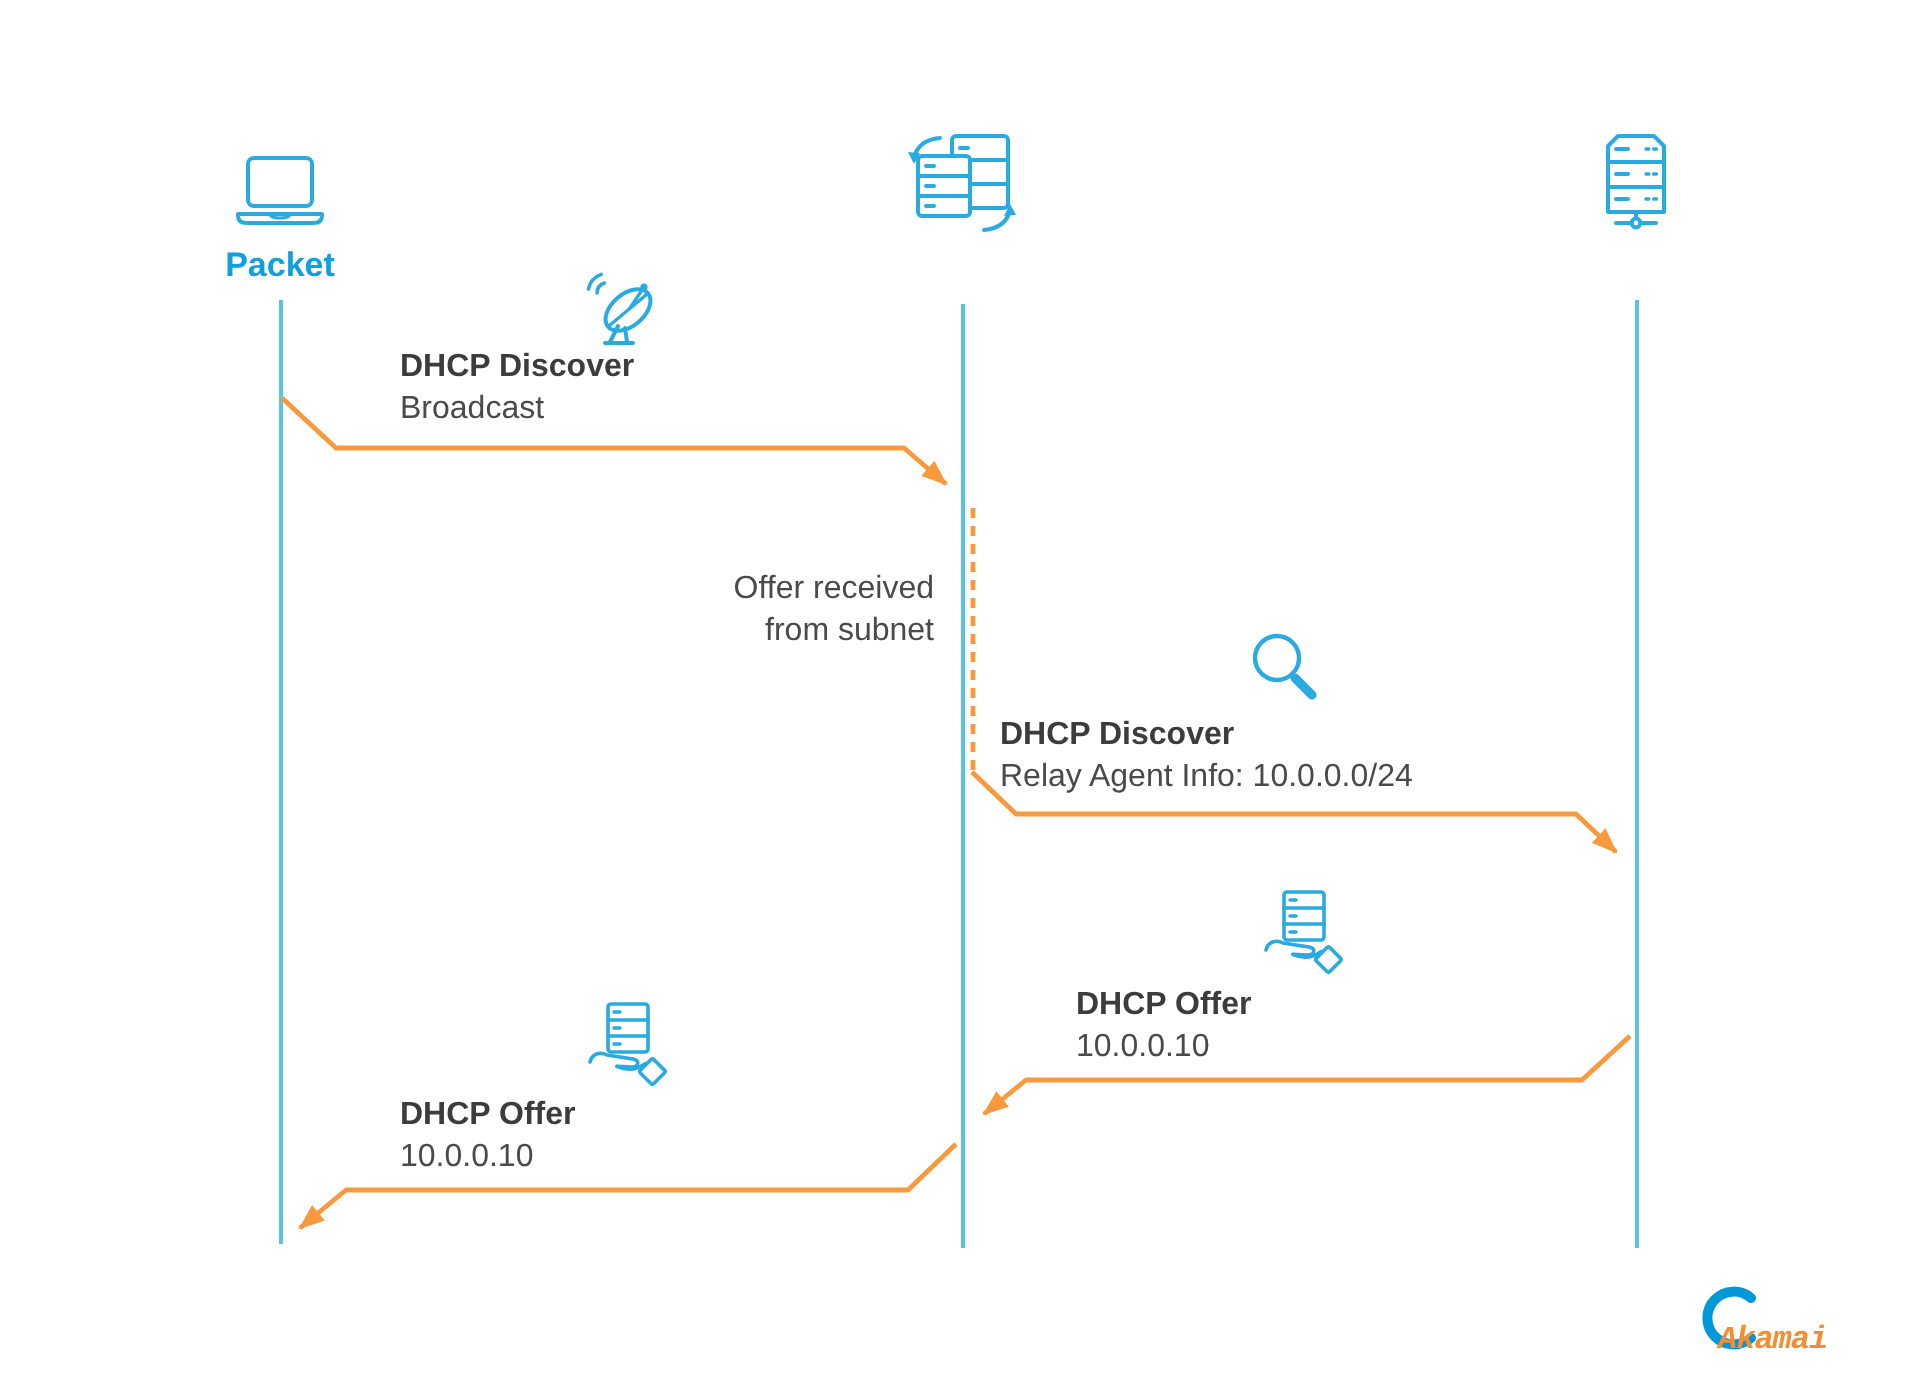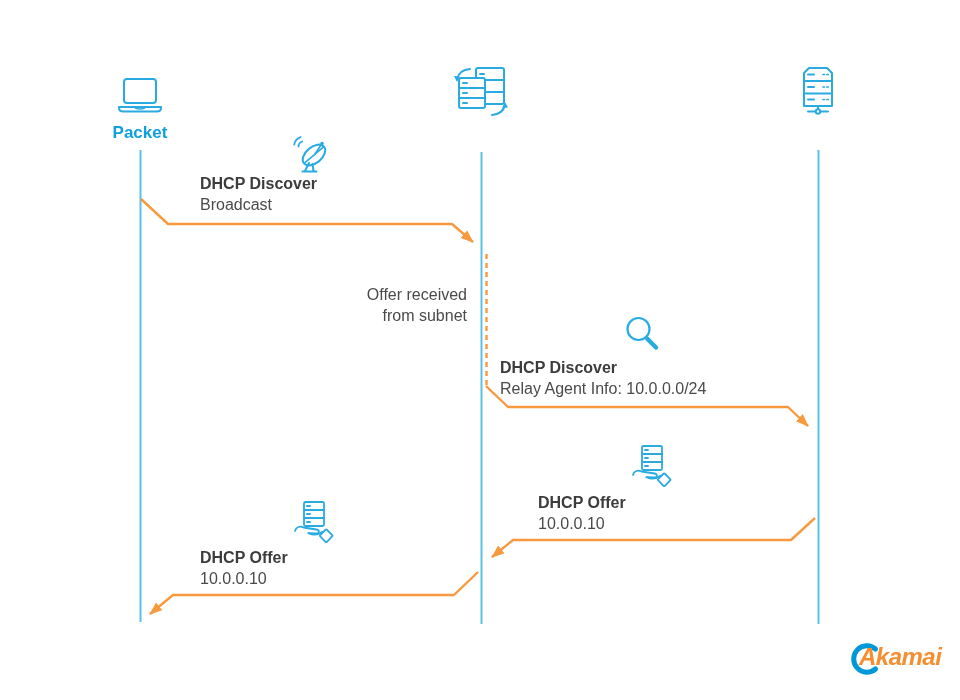--- a/index.html
+++ b/index.html
@@ -19,22 +19,22 @@
   .lifeline{stroke:var(--lifeline-blue);stroke-width:2;}
   .arrow{stroke:var(--arrow-orange);stroke-width:2.4;fill:none;stroke-linejoin:round;}
   .dashed{stroke:var(--arrow-orange);stroke-width:2.4;stroke-dasharray:5 4;}
   .fill-arrow{fill:var(--arrow-orange);}
   .actor-label{z-index:2;text-align:center;font-size:17px;font-weight:600;color:var(--accent-blue);}
   .msg{z-index:2;}
   .msg-title{font-size:16px;font-weight:700;color:var(--text-dark);line-height:21px;}
   .msg-sub{font-size:16px;font-weight:400;color:var(--text-body);line-height:21px;}
   .note{z-index:2;text-align:right;font-size:16px;color:var(--text-body);line-height:21px;}
   .logo{z-index:2;width:104px;height:44px;}
-  .logo-text{position:absolute;left:13px;top:6px;font-size:24px;font-weight:700;font-style:italic;
-    color:var(--logo-orange);letter-spacing:-0.5px;}
+  .logo-text{position:absolute;left:13px;top:24px;font-size:16px;font-weight:700;font-style:italic;
+    color:var(--logo-orange);letter-spacing:-0.5px;font-family:Liberation Mono, monospace;}
 </style>
 </head>
 <body>
 
 <div class="canvas">
 
   <svg class="lines-svg" width="960" height="700">
     <defs>
       <marker id="ah" markerUnits="userSpaceOnUse" markerWidth="18" markerHeight="14" refX="12" refY="5" orient="auto">
         <path d="M0 0 L13 5 L0 10 Z" class="fill-arrow"></path>

